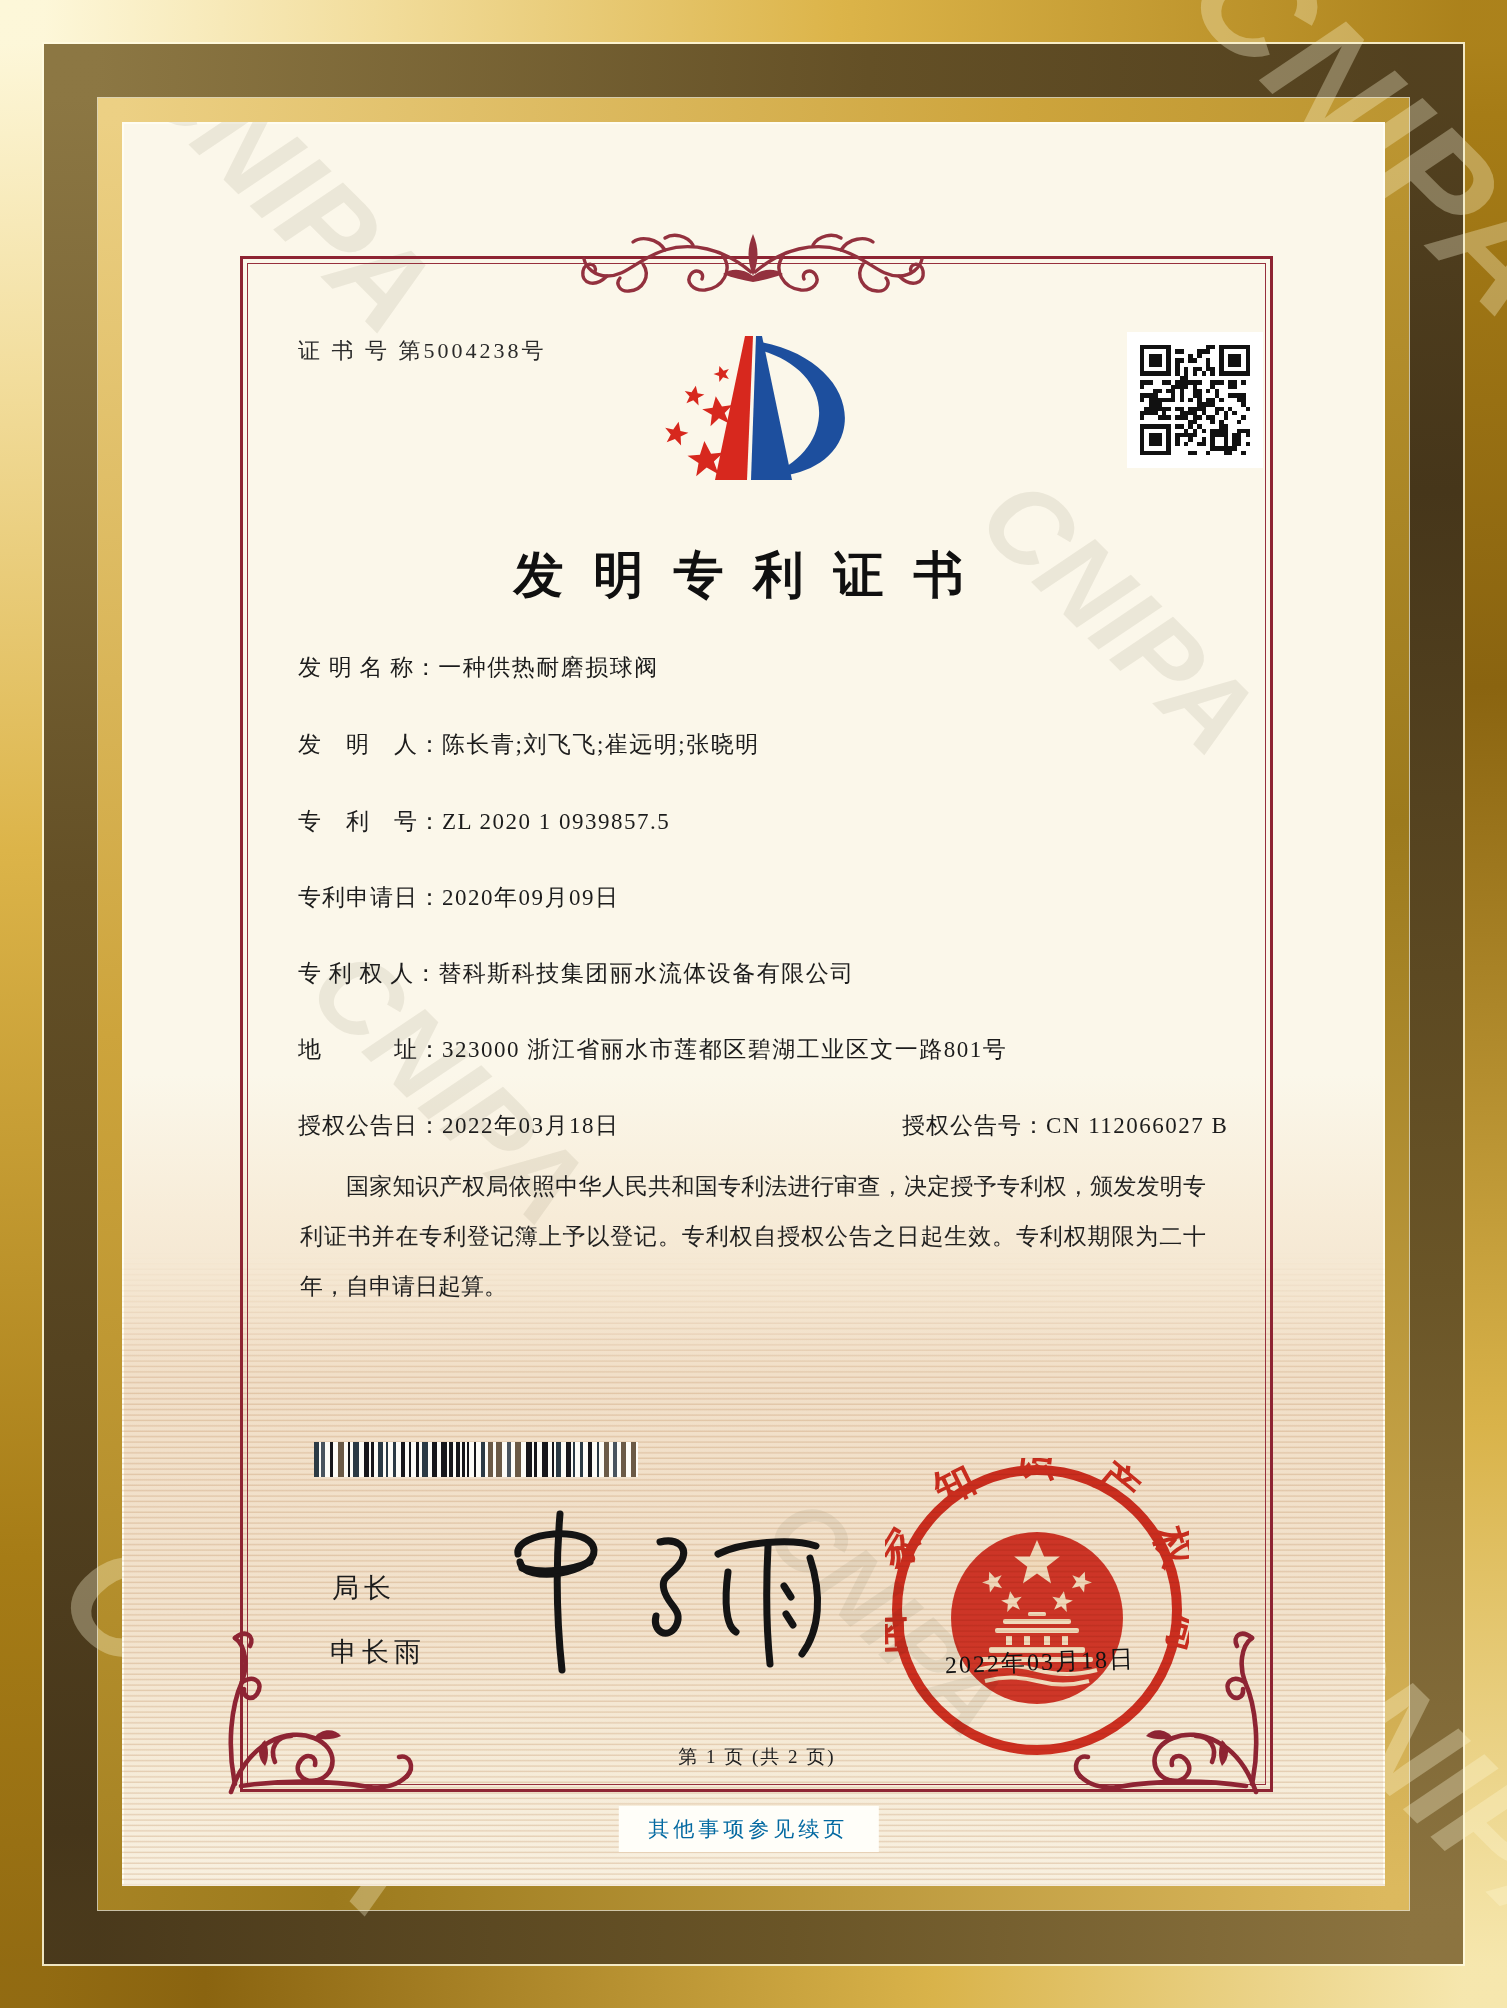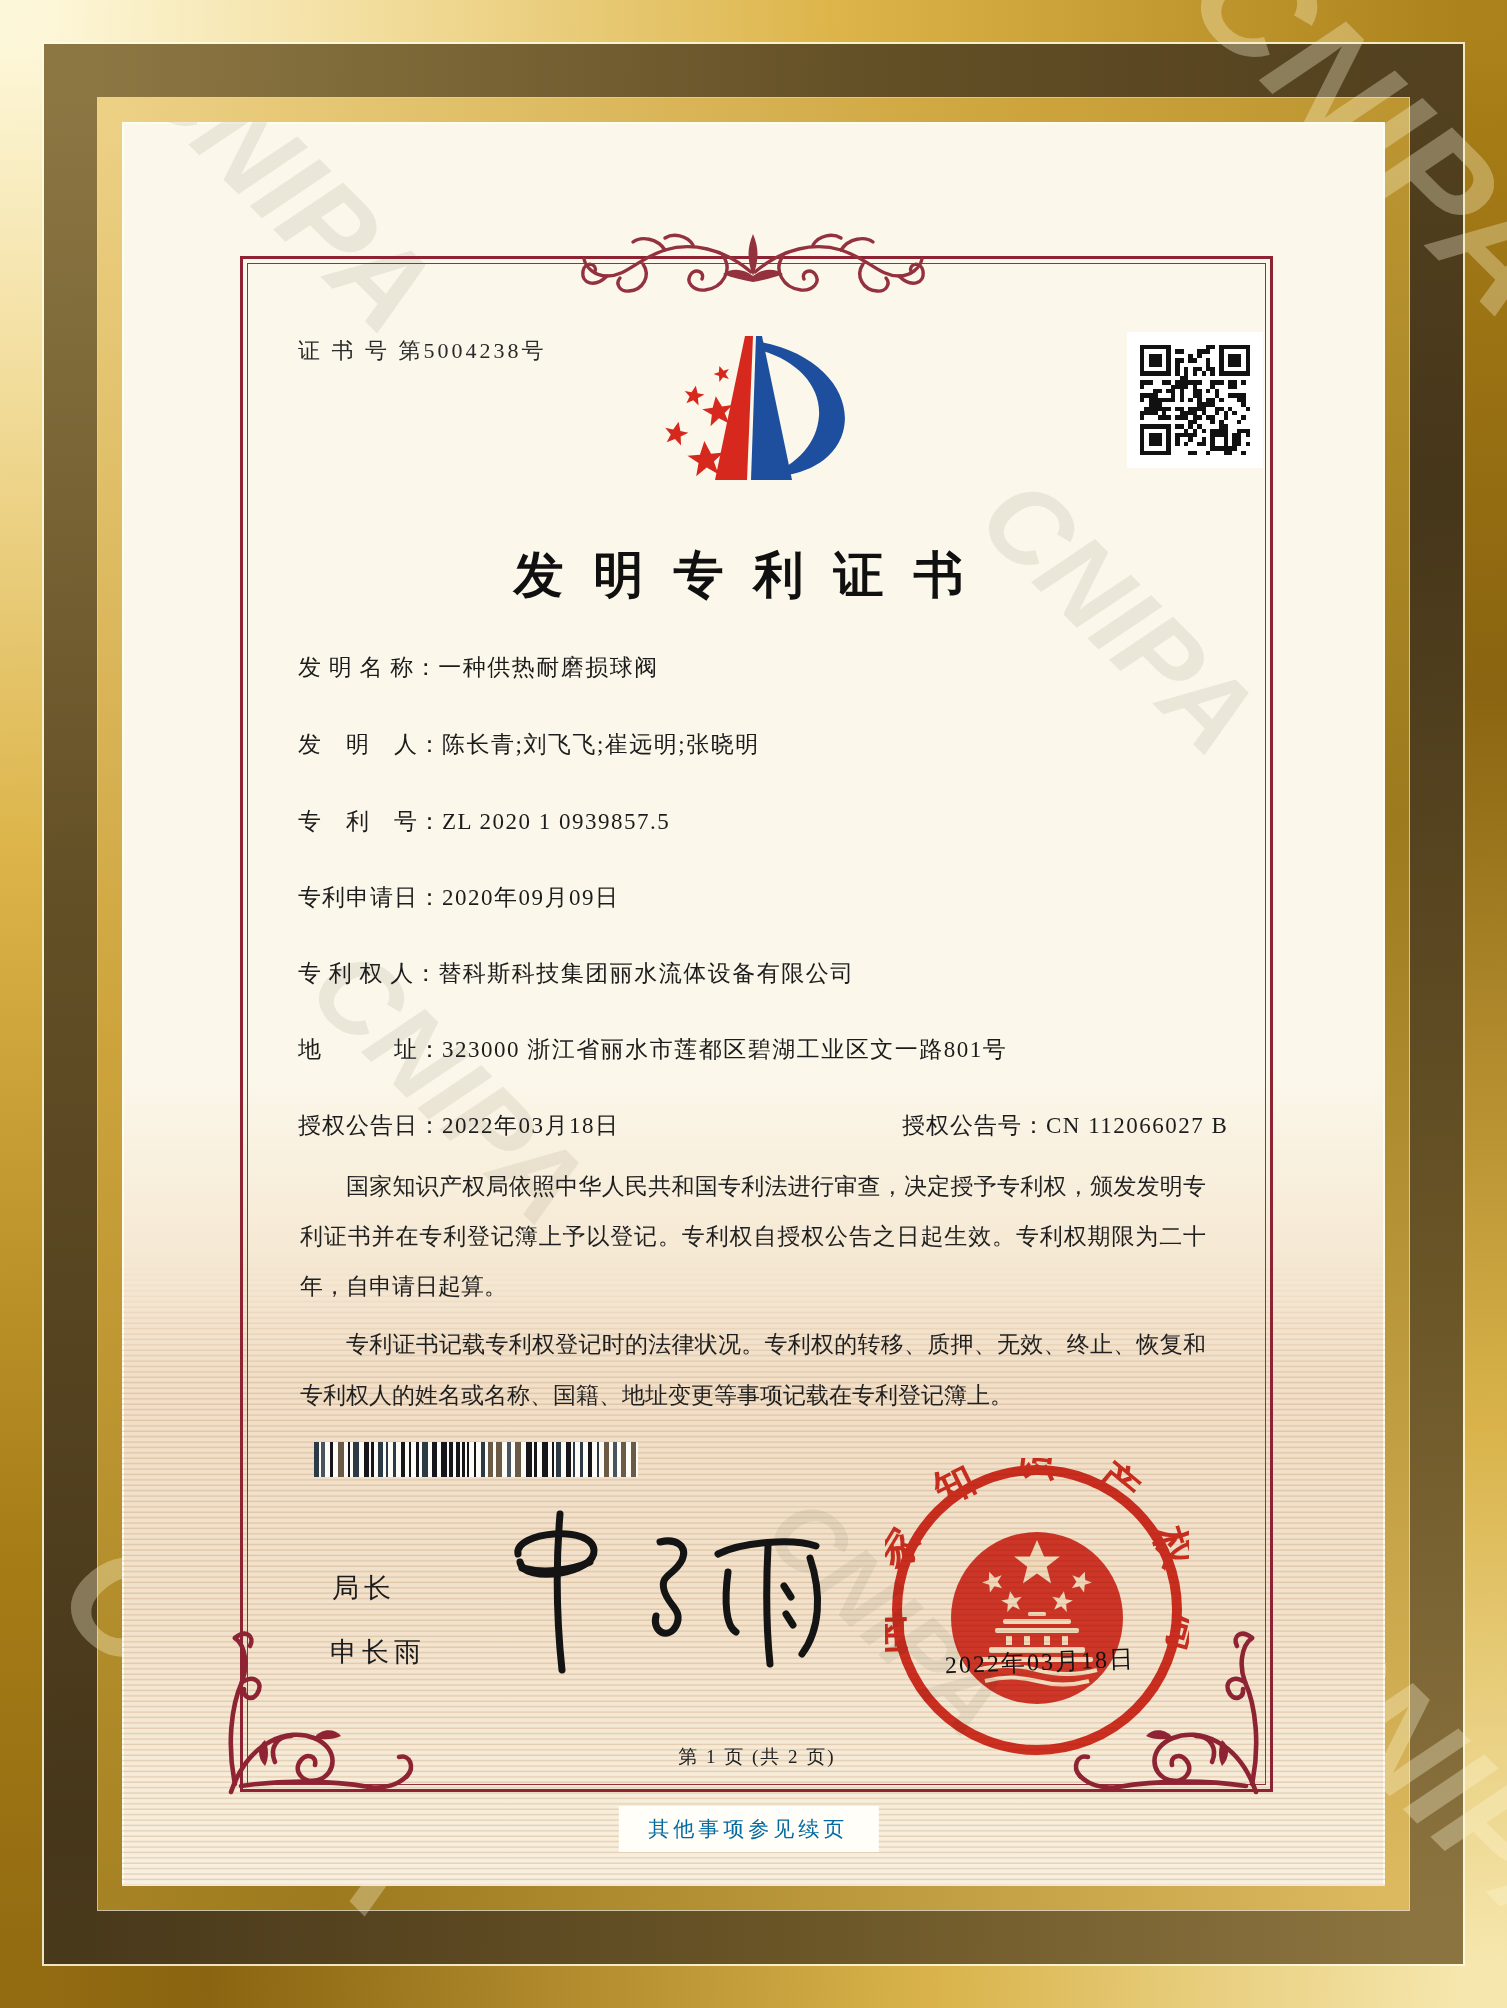--- a/index.html
+++ b/index.html
@@ -397,21 +397,20 @@
     </div>
     <div class="row" style="top:988px">
       <span class="flabel">授权公告日：</span><span class="fvalue">2022年03月18日</span>
       <span class="pair2">
         <span class="flabel">授权公告号：</span><span class="fvalue">CN 112066027 B</span>
       </span>
     </div>
 
     <div class="body-text">
       <p>国家知识产权局依照中华人民共和国专利法进行审查，决定授予专利权，颁发发明专利证书并在专利登记簿上予以登记。专利权自授权公告之日起生效。专利权期限为二十年，自申请日起算。</p>
-      <p>专利证书记载专利权登记时的法律状况。专利权的转移、质押、无效、终止、恢复和专利权人的姓名或名称、国籍、地址变更等事项记载在专利登记簿上。</p>
     </div>
 
     <svg class="barcode" id="barcode-svg" width="324" height="35">
         <rect width="324" height="35" fill="#fdfcf7"></rect>
         <rect x="0" y="0" width="5" height="35" fill="#2b3a44"></rect>
         <rect x="7" y="0" width="4" height="35" fill="#49545e"></rect>
         <rect x="16" y="0" width="3" height="35" fill="#16161a"></rect>
         <rect x="24" y="0" width="6" height="35" fill="#6b5a46"></rect>
         <rect x="34" y="0" width="2" height="35" fill="#16161a"></rect>
         <rect x="39" y="0" width="6" height="35" fill="#2b3a44"></rect>

